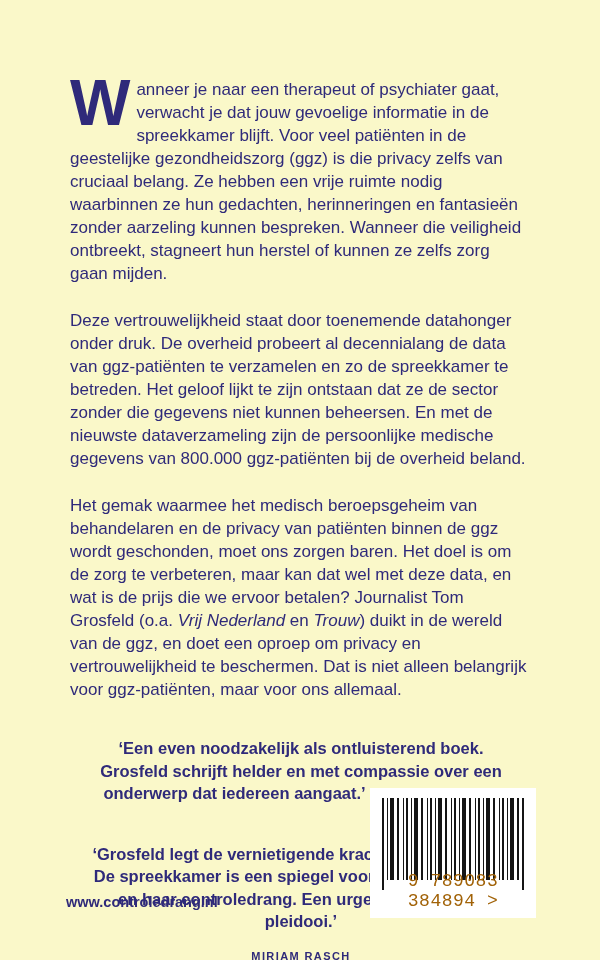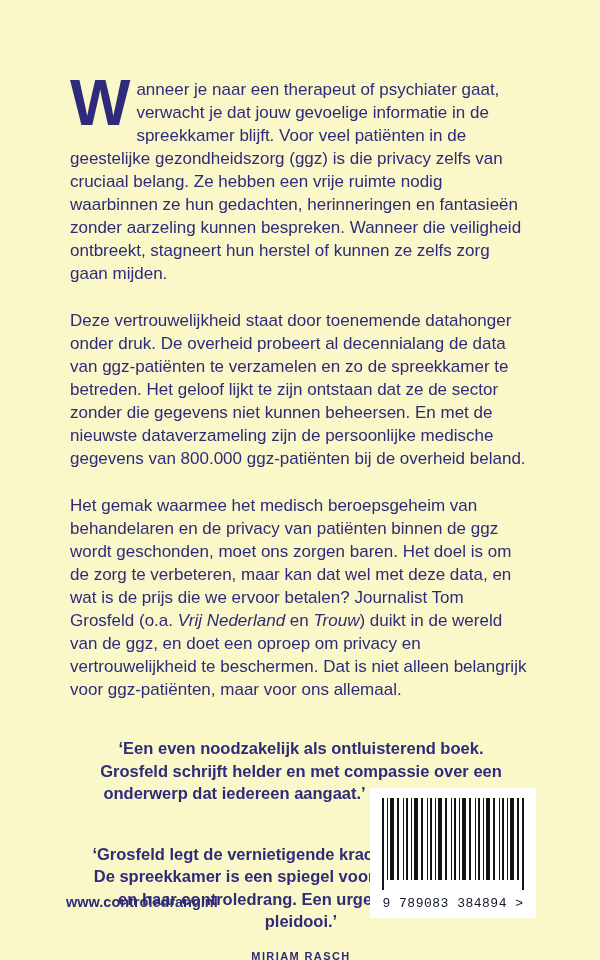--- a/index.html
+++ b/index.html
@@ -80,23 +80,23 @@
     top:10px;
     width:2px; height:92px;
     background:#151515;
   }
   .guard-left{left:12px;}
   .guard-right{right:12px;}
   .barcode-number{
     position:absolute;
     left:0; right:0; bottom:7px;
     text-align:center;
-    color:#0f172a;
+    color:#a16207;
     font-family:"Liberation Mono", monospace;
-    font-size:13px;
+    font-size:18px;
     letter-spacing:0.5px;
   }
 </style>
 </head>
 <body>
 
 <div class="page">
 
   <div class="content">
 

